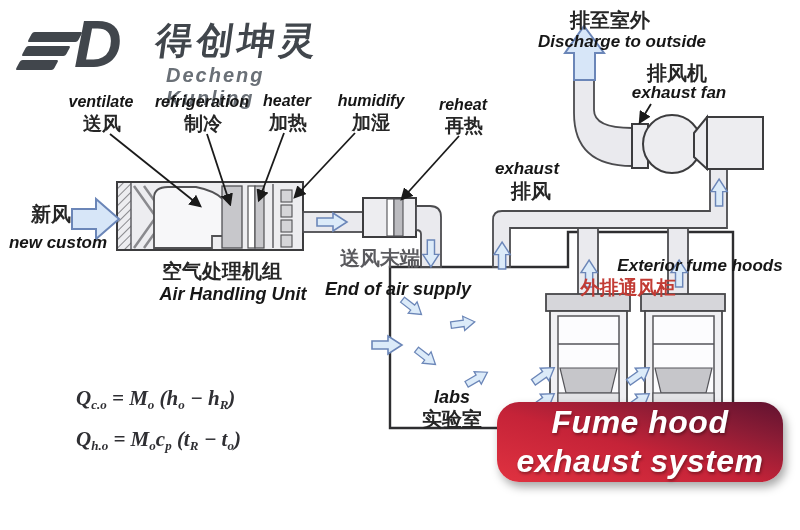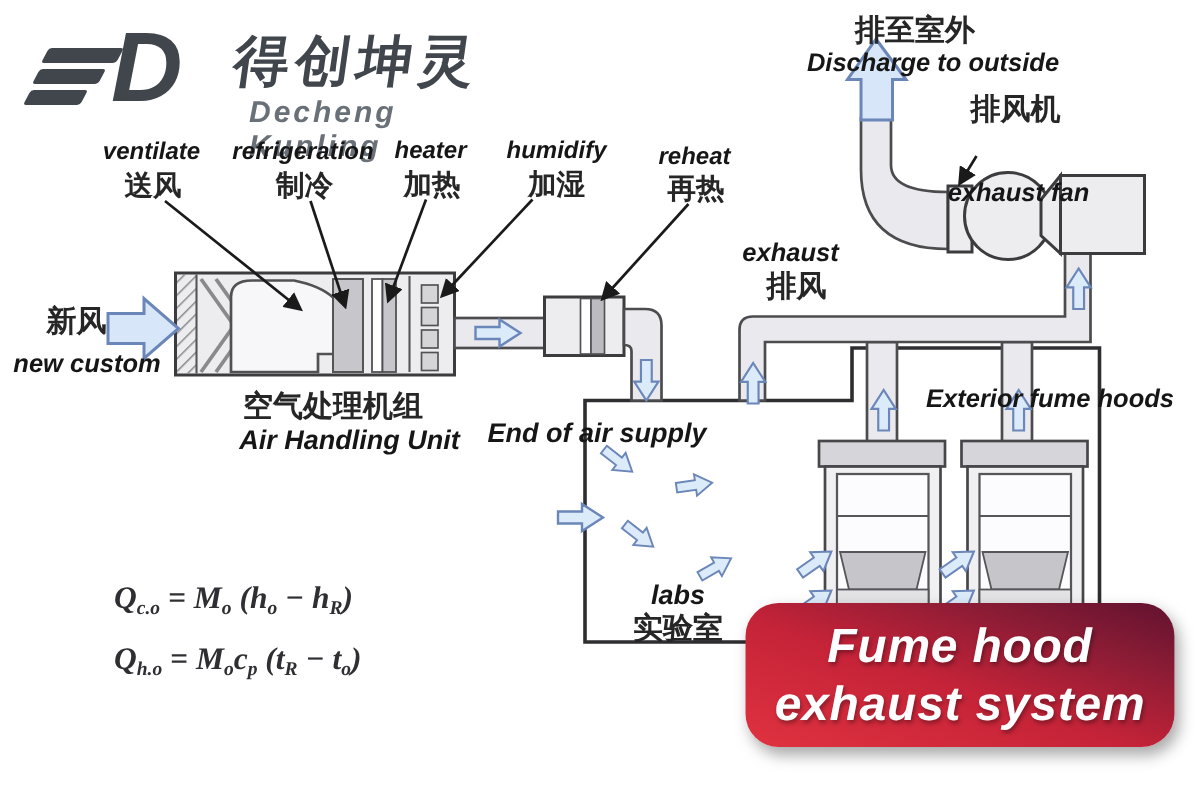--- a/index.html
+++ b/index.html
@@ -26,21 +26,21 @@
   .cn-lg{font-weight:600;color:#262626;font-size:20px;}
   .cn-gray{font-weight:600;color:#5a5a5e;font-size:20px;}
   .cn-red{font-weight:700;color:#c23b34;font-size:19px;}
 
   
   .formula{font-family:"Liberation Serif",serif;font-style:italic;font-weight:600;
            color:#2f2f33;font-size:21px;line-height:34px;transform:none;}
   .formula .sub{font-size:13px;vertical-align:-4px;}
 
   
-  .banner{position:absolute;left:497px;top:402px;width:286px;height:96px;border-radius:22px;
+  .banner{position:absolute;left:497px;top:402px;width:286px;height:80px;border-radius:22px;
           background:linear-gradient(to top right,#e03240 0%,#c52338 45%,#8c1c35 75%,#611230 100%);
           box-shadow:3px 5px 10px rgba(0,0,0,.35);
           display:flex;flex-direction:column;justify-content:center;align-items:center;}
   .banner .t{color:#fff;font-style:italic;font-weight:800;font-size:32px;line-height:39px;
              letter-spacing:.5px;text-shadow:1px 2px 3px rgba(0,0,0,.35);}
 
   
   .logo{position:absolute;left:14px;top:14px;width:340px;height:86px;color:#41464c;}
   .dash{position:absolute;background:#41464c;transform:skewX(-28deg);border-radius:2px;}
   .dash1{left:16px;top:18px;width:50px;height:10px;}
@@ -163,32 +163,34 @@
   <div class="lbl cn" style="left:371px;top:123px;">加湿</div>
   <div class="lbl en" style="left:463px;top:105px;">reheat</div>
   <div class="lbl cn" style="left:464px;top:126px;">再热</div>
 
   <div class="lbl cn-lg" style="left:51px;top:214px;">新风</div>
   <div class="lbl en-md" style="left:58px;top:243px;">new custom</div>
 
   <div class="lbl cn-lg" style="left:222px;top:271px;">空气处理机组</div>
   <div class="lbl en-lg" style="left:233px;top:294px;">Air Handling Unit</div>
 
+  <div class="lbl cn-gray" style="left:380px;top:258px;">送风末端</div>
   <div class="lbl en-lg" style="left:398px;top:289px;">End of air supply</div>
 
   <div class="lbl en-md" style="left:527px;top:169px;">exhaust</div>
   <div class="lbl cn-lg" style="left:531px;top:191px;">排风</div>
 
   <div class="lbl en-md" style="left:622px;top:42px;">Discharge to outside</div>
   <div class="lbl cn-lg" style="left:610px;top:20px;">排至室外</div>
 
   <div class="lbl cn-lg" style="left:677px;top:73px;">排风机</div>
-  <div class="lbl en-md" style="left:679px;top:93px;margin-top:36px;">exhaust fan</div>
+  <div class="lbl en-md" style="left:679px;top:93px;">exhaust fan</div>
 
   <div class="lbl en-md" style="left:663px;top:266px;margin-left:37px;">Exterior fume hoods</div>
+  <div class="lbl cn-red" style="left:628px;top:288px;">外排通风柜</div>
 
   <div class="lbl en-lg" style="left:452px;top:397px;">labs</div>
   <div class="lbl cn-lg" style="left:452px;top:419px;">实验室</div>
 
   <div class="lbl formula" style="left:76px;top:340px;margin-top:41px;">
     <div><span>Q</span><span class="sub">c.o</span><span> = M</span><span class="sub">o</span><span> (h</span><span class="sub">o</span><span> − h</span><span class="sub">R</span><span>)</span></div>
     <div><span>Q</span><span class="sub">h.o</span><span> = M</span><span class="sub">o</span><span>c</span><span class="sub">p</span><span> (t</span><span class="sub">R</span><span> − t</span><span class="sub">o</span><span>)</span></div>
   </div>
 
   <div class="banner">

